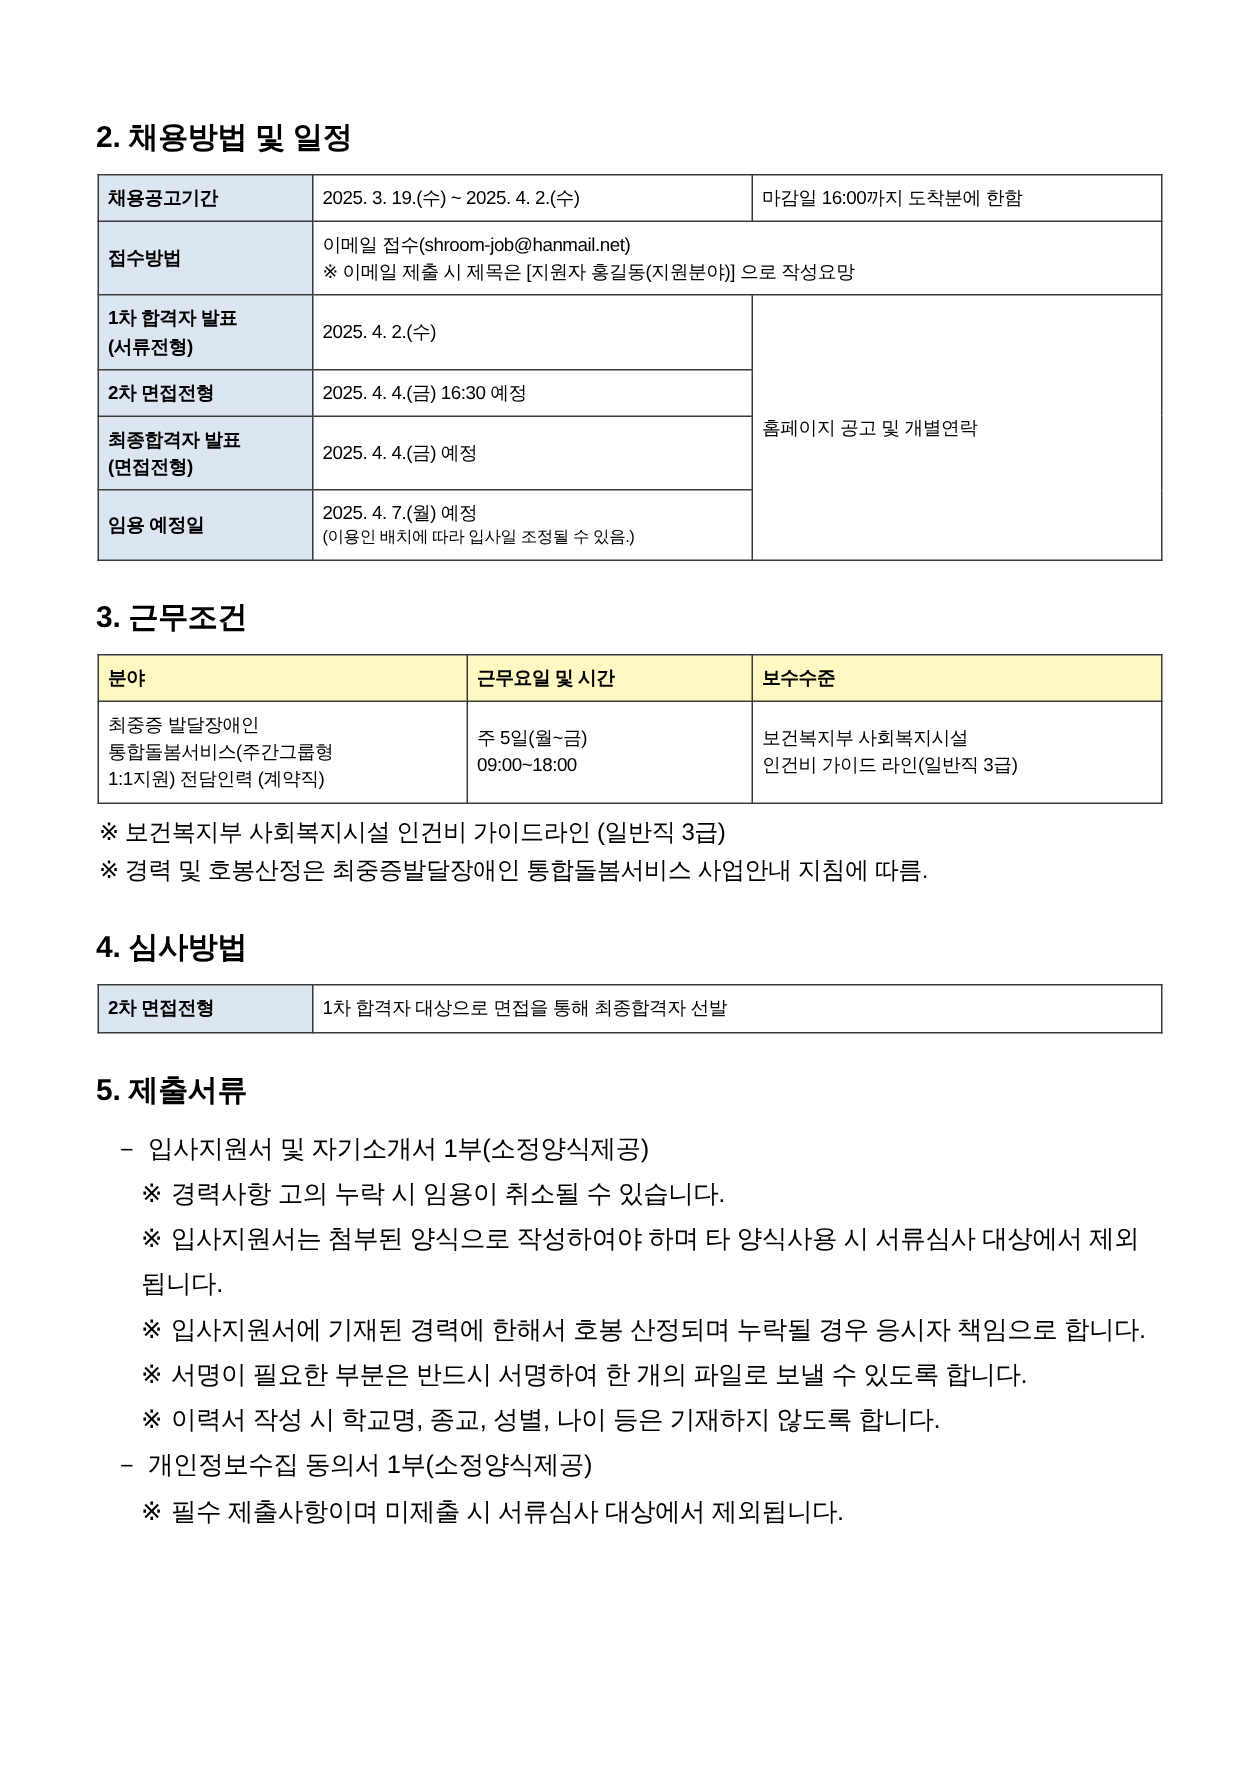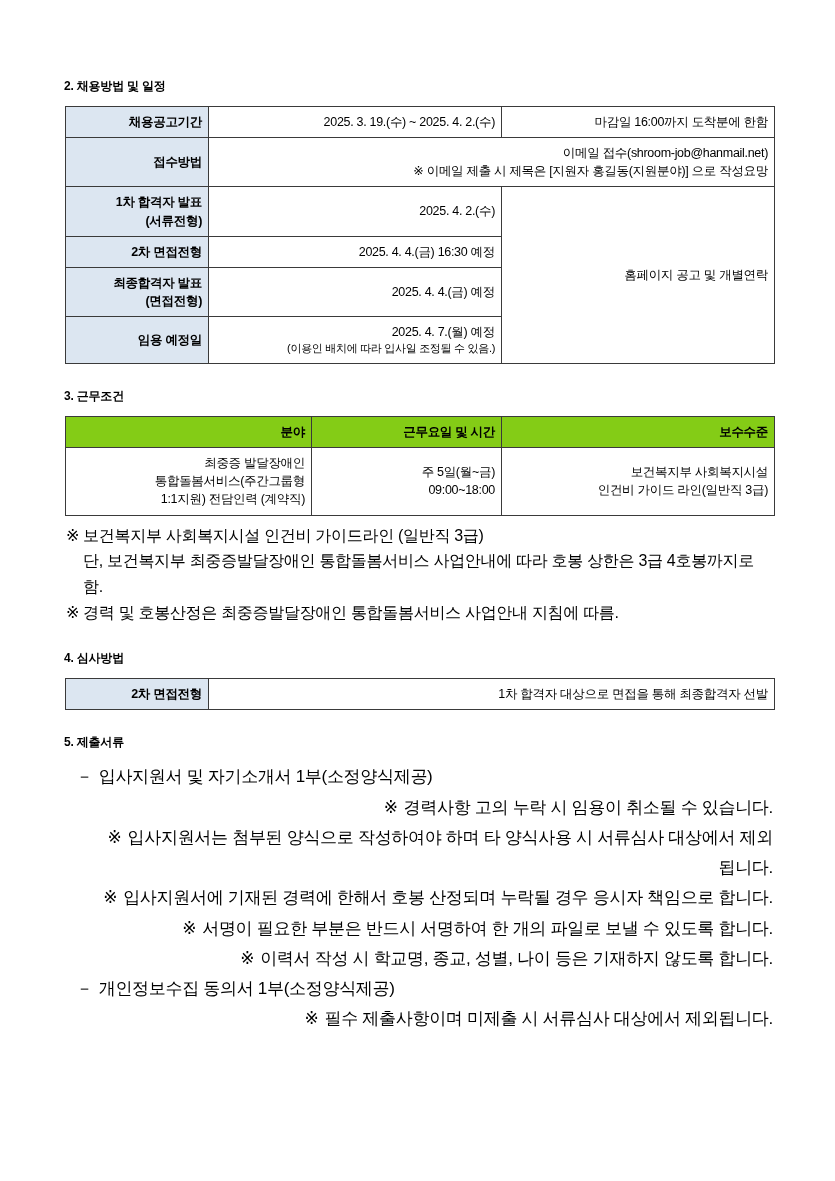--- a/index.html
+++ b/index.html
@@ -14,49 +14,49 @@
     color: #000000;
     font-size: 13px;
     position: relative;
   }
   .page {
     padding: 78px 62px 0 62px;
     box-sizing: border-box;
     width: 835px;
   }
   .section-title {
-    font-size: 12px;
+    font-size: 20px;
     font-weight: bold;
     margin: 0 0 11px 2px;
     letter-spacing: -0.2px;
   }
   .section-title.sp { margin-top: 24px; }
 
   table.tbl {
     border-collapse: collapse;
     width: 709px;
     margin-left: 3px;
     table-layout: fixed;
   }
   table.tbl td, table.tbl th {
     border: 1px solid #3a3a3a;
     padding: 6px 6px;
     font-size: 12.5px;
-    text-align: right;
+    text-align: left;
     vertical-align: middle;
     line-height: 1.45;
     letter-spacing: -0.3px;
   }
   td.hdr-cell {
     background: #dce6f1;
     font-weight: bold;
     font-size: 12.5px;
   }
   th.col-hdr {
-    background: #84cc16;
+    background: #fef9c3;
     font-weight: bold;
     font-size: 13px;
     padding: 9px 4px;
   }
   .small { font-size: 11px; }
 
   
   .t-schedule col.c1 { width: 143px; }
   .t-schedule col.c2 { width: 293px; }
   .t-schedule col.c3 { width: 273px; }
@@ -81,21 +81,21 @@
   .notes .ln.ind { padding-left: 17px; }
   .mark { margin-right: 4px; }
 
   .doc-list {
     margin: 6px 0 0 8px;
     font-size: 17px;
     line-height: 1.78;
     letter-spacing: -0.3px;
   }
   .doc-list .dash { display: block; padding-left: 6px; }
-  .doc-list .star { display: block; padding-left: 24px; text-align: right; }
+  .doc-list .star { display: block; padding-left: 24px; }
   .st-mark { margin-right: 6px; }
 </style>
 </head>
 <body>
 
 <div class="page">
 
   <div class="section-title">2. 채용방법 및 일정</div>
 
   <table class="tbl t-schedule">
@@ -176,23 +176,20 @@
           <div>보건복지부 사회복지시설</div>
           <div>인건비 가이드 라인(일반직 3급)</div>
         </td>
       </tr>
     </tbody>
   </table>
 
   <div class="notes">
     <span class="ln">
       <span class="mark">※</span><span>보건복지부 사회복지시설 인건비 가이드라인 (일반직 3급)</span>
-    </span>
-    <span class="ln ind">
-      <span>단, 보건복지부 최중증발달장애인 통합돌봄서비스 사업안내에 따라 호봉 상한은 3급 4호봉까지로 함.</span>
     </span>
     <span class="ln">
       <span class="mark">※</span><span>경력 및 호봉산정은 최중증발달장애인 통합돌봄서비스 사업안내 지침에 따름.</span>
     </span>
   </div>
 
   <div class="section-title sp">4. 심사방법</div>
 
   <table class="tbl t-review">
     <colgroup>

